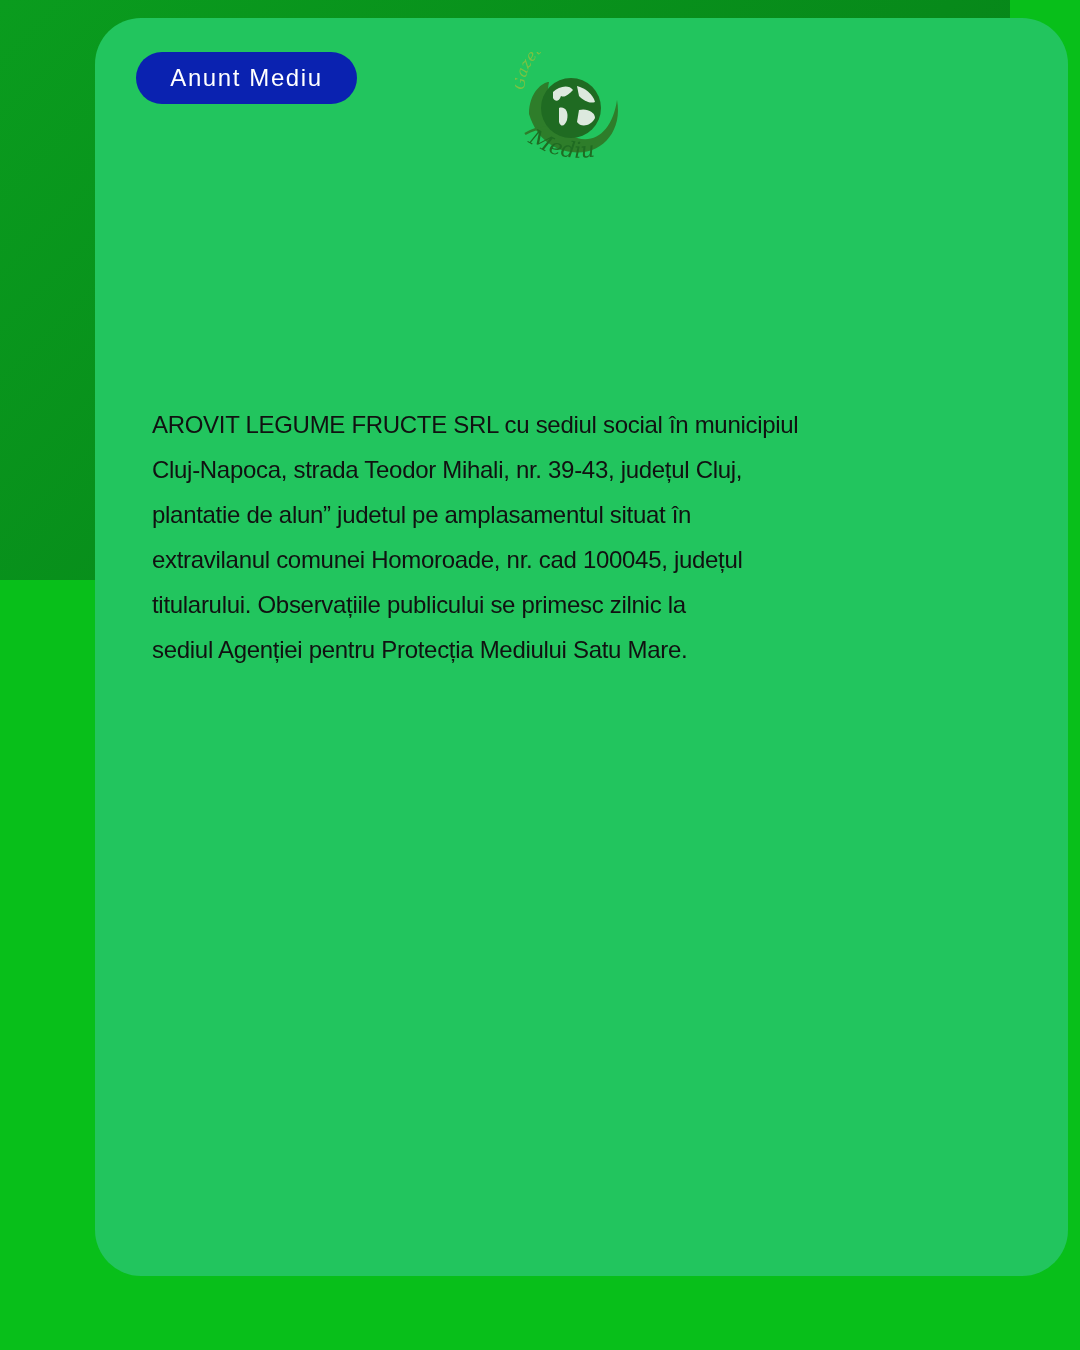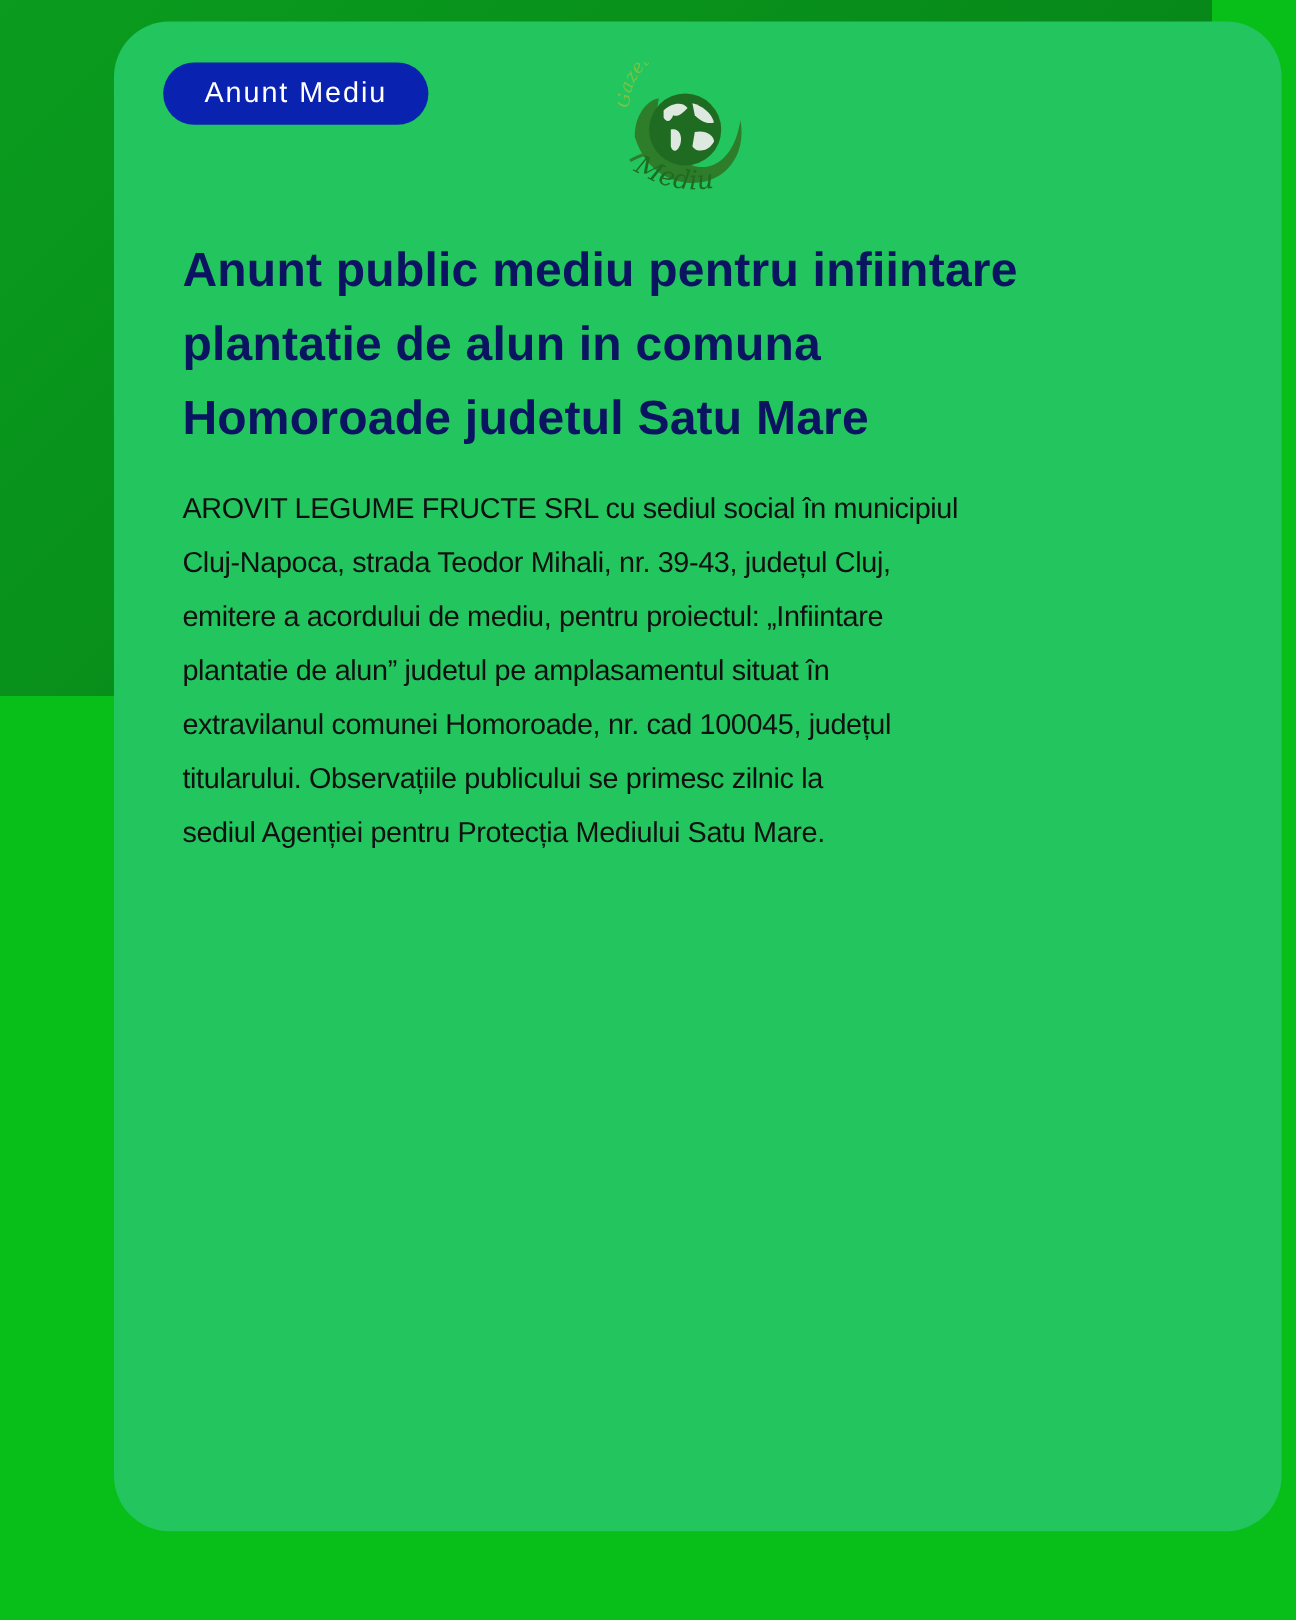--- a/index.html
+++ b/index.html
@@ -90,29 +90,23 @@
 
       <text font-family="'DejaVu Serif', serif" font-size="15" font-style="italic" fill="#7CC242">
         <textPath href="#arcTop" startOffset="4">Gazeta de</textPath>
       </text>
       <text font-family="'DejaVu Serif', serif" font-size="22" font-style="italic" fill="#1F6B22">
         <textPath href="#arcBottom" startOffset="6">Mediu</textPath>
       </text>
     </svg>
   </div>
 
-  <h1 class="title">
-    <span class="line" style="display:block">Anunt public mediu pentru infiintare</span>
-    <span class="line" style="display:block">plantatie de alun in comuna</span>
-    <span class="line" style="display:block">Homoroade judetul Satu Mare</span>
-  </h1>
 
   <div class="body-text">
     <span class="line">AROVIT LEGUME FRUCTE SRL cu sediul social în municipiul</span>
     <span class="line">Cluj-Napoca, strada Teodor Mihali, nr. 39-43, județul Cluj,</span>
-    <span class="line">emitere a acordului de mediu, pentru proiectul: „Infiintare</span>
     <span class="line">plantatie de alun” judetul pe amplasamentul situat în</span>
     <span class="line">extravilanul comunei Homoroade, nr. cad 100045, județul</span>
     <span class="line">titularului. Observațiile publicului se primesc zilnic la</span>
     <span class="line">sediul Agenției pentru Protecția Mediului Satu Mare.</span>
   </div>
 
 </div>
 
 </body></html>

